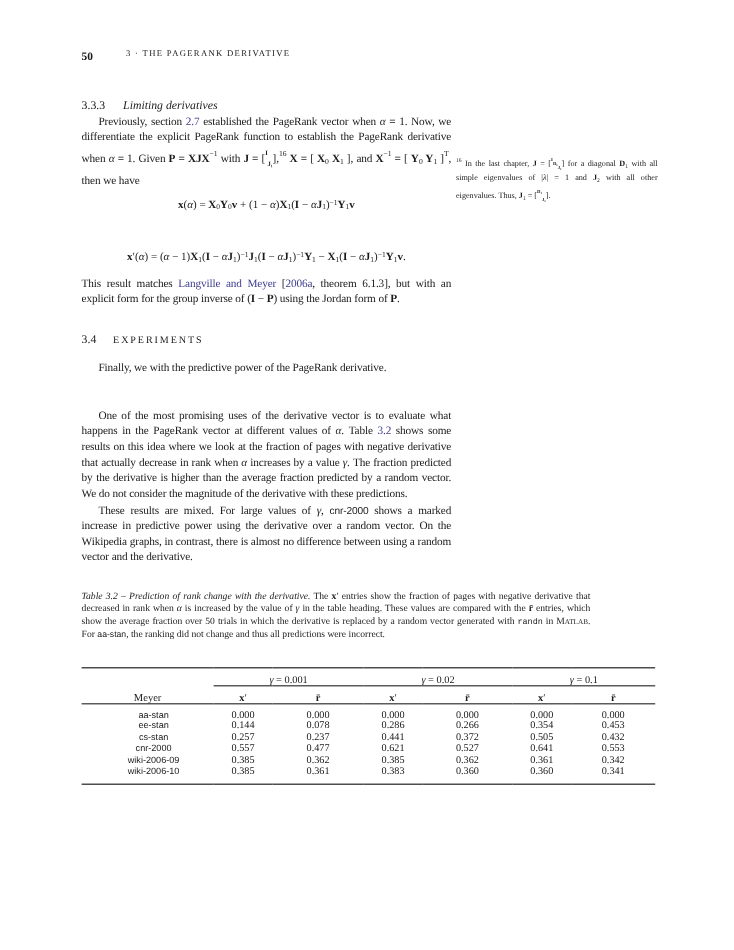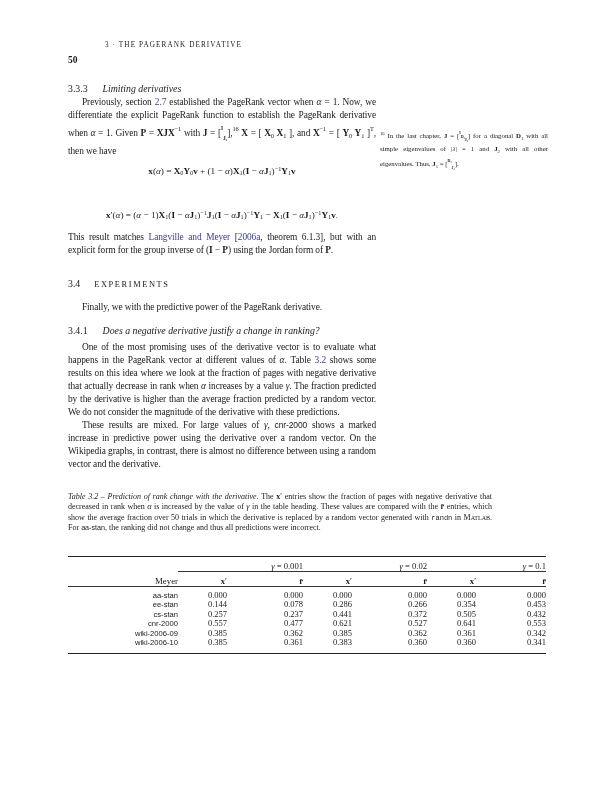--- a/index.html
+++ b/index.html
@@ -6,21 +6,21 @@
   .page{
     position:relative;
     width:612px;height:792px;
     background:#ffffff;
     color:#1a1a1a;
     font-family:"Liberation Serif",serif;
     overflow:hidden;
   }
   
   .runhead{position:absolute;top:39px;left:68px;width:480px;font-size:9.5px;}
-  .runhead .pageno{position:absolute;left:0;top:16px;font-weight:bold;}
+  .runhead .pageno{position:absolute;left:0;top:4px;font-weight:bold;}
   .runhead .rhtitle{position:absolute;left:37px;top:1.5px;font-size:7.2px;letter-spacing:1.1px;}
 
   
   .sechead{position:absolute;left:68px;font-size:9.8px;white-space:nowrap;}
   .sechead .num{display:inline-block;}
   .sechead .title-it{font-style:italic;margin-left:15px;}
   .sechead .title-sc{margin-left:14px;font-size:8.4px;letter-spacing:1.6px;}
 
   
   .para{
@@ -46,21 +46,21 @@
     position:absolute;left:68px;top:492px;width:424px;
     font-size:8px;line-height:10.4px;text-align:justify;
   }
 
   
   .tablewrap{position:absolute;left:68px;top:556px;width:478px;}
   table.results{
     width:478px;border-collapse:collapse;table-layout:fixed;
     border-top:1.4px solid #222;border-bottom:1.4px solid #222;
   }
-  table.results th,table.results td{padding:0;text-align:right;font-weight:normal;vertical-align:bottom;}
+  table.results th,table.results td{padding:0;text-align:center;font-weight:normal;vertical-align:bottom;}
   th.gcol{font-weight:bold;font-size:8.8px;padding-left:10px;height:14px;border-bottom:0.9px solid #333;vertical-align:top;padding-top:3px;}
   th.ghead{font-size:8.6px;height:14px;border-bottom:0.9px solid #333;vertical-align:top;padding-top:3px;}
   th.shead{font-size:8.6px;height:14px;border-bottom:0.9px solid #333;padding-left:7px;padding-bottom:2px;}
   tbody td{font-size:8.5px;line-height:9.4px;}
   tbody td.graph{font-family:"Liberation Sans",sans-serif;font-size:7.6px;padding-left:10px;}
   tbody tr:first-child td{padding-top:4px;}
   tbody tr:last-child td{padding-bottom:6px;}
 
   
   .r-p{}
@@ -98,23 +98,20 @@
   <div class="eq" style="top:209px;"><span class="r-b">x</span><span class="r-p">′(</span><span class="r-i">α</span><span class="r-p">) = (</span><span class="r-i">α</span><span class="r-p"> − 1)</span><span class="r-b">X</span><span class="r-sub">1</span><span class="r-p">(</span><span class="r-b">I</span><span class="r-p"> − </span><span class="r-i">α</span><span class="r-b">J</span><span class="r-sub">1</span><span class="r-p">)</span><span class="r-sup">−1</span><span class="r-b">J</span><span class="r-sub">1</span><span class="r-p">(</span><span class="r-b">I</span><span class="r-p"> − </span><span class="r-i">α</span><span class="r-b">J</span><span class="r-sub">1</span><span class="r-p">)</span><span class="r-sup">−1</span><span class="r-b">Y</span><span class="r-sub">1</span><span class="r-p"> − </span><span class="r-b">X</span><span class="r-sub">1</span><span class="r-p">(</span><span class="r-b">I</span><span class="r-p"> − </span><span class="r-i">α</span><span class="r-b">J</span><span class="r-sub">1</span><span class="r-p">)</span><span class="r-sup">−1</span><span class="r-b">Y</span><span class="r-sub">1</span><span class="r-b">v</span><span class="r-p">.</span></div>
 
   <p class="para" style="top:231px;"><span class="r-p">This result matches </span><span class="r-l">Langville and Meyer</span><span class="r-p"> [</span><span class="r-l">2006a</span><span class="r-p">, theorem 6.1.3], but with an explicit form for the group inverse of (</span><span class="r-b">I</span><span class="r-p"> − </span><span class="r-b">P</span><span class="r-p">) using the Jordan form of </span><span class="r-b">P</span><span class="r-p">.</span></p>
 
   <div class="sechead" style="top:278px;">
     <span class="num">3.4</span><span class="title-sc">EXPERIMENTS</span>
   </div>
 
   <p class="para indent" style="top:301px;">Finally, we with the predictive power of the PageRank derivative.</p>
 
-  <div class="sechead" style="top:325px;">
-    <span class="num">3.4.1</span><span class="title-it">Does a negative derivative justify a change in ranking?</span>
-  </div>
 
   <div class="para flow" style="top:341px;">
     <p class="indent"><span class="r-p">One of the most promising uses of the derivative vector is to evaluate what happens in the PageRank vector at different values of </span><span class="r-i">α</span><span class="r-p">. Table </span><span class="r-l">3.2</span><span class="r-p"> shows some results on this idea where we look at the fraction of pages with negative derivative that actually decrease in rank when </span><span class="r-i">α</span><span class="r-p"> increases by a value </span><span class="r-i">γ</span><span class="r-p">. The fraction predicted by the derivative is higher than the average fraction predicted by a random vector. We do not consider the magnitude of the derivative with these predictions.</span></p>
     <p class="indent"><span class="r-p">These results are mixed. For large values of </span><span class="r-i">γ</span><span class="r-p">, </span><span class="r-sf">cnr-2000</span><span class="r-p"> shows a marked increase in predictive power using the derivative over a random vector. On the Wikipedia graphs, in contrast, there is almost no difference between using a random vector and the derivative.</span></p>
   </div>
 
   <div class="sidenote"><span class="r-sup">16</span><span class="r-p"> In the last chapter, </span><span class="r-b">J</span><span class="r-p"> = [</span><span class="r-m1">I</span><span class="r-m2">D₁</span><span class="r-m3">J₂</span><span class="r-p">] for a diagonal </span><span class="r-b">D</span><span class="r-sub">1</span><span class="r-p"> with all simple eigenvalues of |</span><span class="r-i">λ</span><span class="r-p">| = 1 and </span><span class="r-b">J</span><span class="r-sub">2</span><span class="r-p"> with all other eigenvalues. Thus, </span><span class="r-b">J</span><span class="r-sub">1</span><span class="r-p"> = [</span><span class="r-m1">D₁</span><span class="r-m3">J₂</span><span class="r-p">].</span></div>
 
   <div class="caption"><span class="r-i">Table 3.2 – Prediction of rank change with the derivative.</span><span class="r-p"> The </span><span class="r-b">x</span><span class="r-p">′ entries show the fraction of pages with negative derivative that decreased in rank when </span><span class="r-i">α</span><span class="r-p"> is increased by the value of </span><span class="r-i">γ</span><span class="r-p"> in the table heading. These values are compared with the </span><span class="r-b">r̄</span><span class="r-p"> entries, which show the average fraction over 50 trials in which the derivative is replaced by a random vector generated with </span><span class="r-tt">randn</span><span class="r-p"> in </span><span class="r-sc">Matlab</span><span class="r-p">. For </span><span class="r-sf">aa-stan</span><span class="r-p">, the ranking did not change and thus all predictions were incorrect.</span></div>
 

